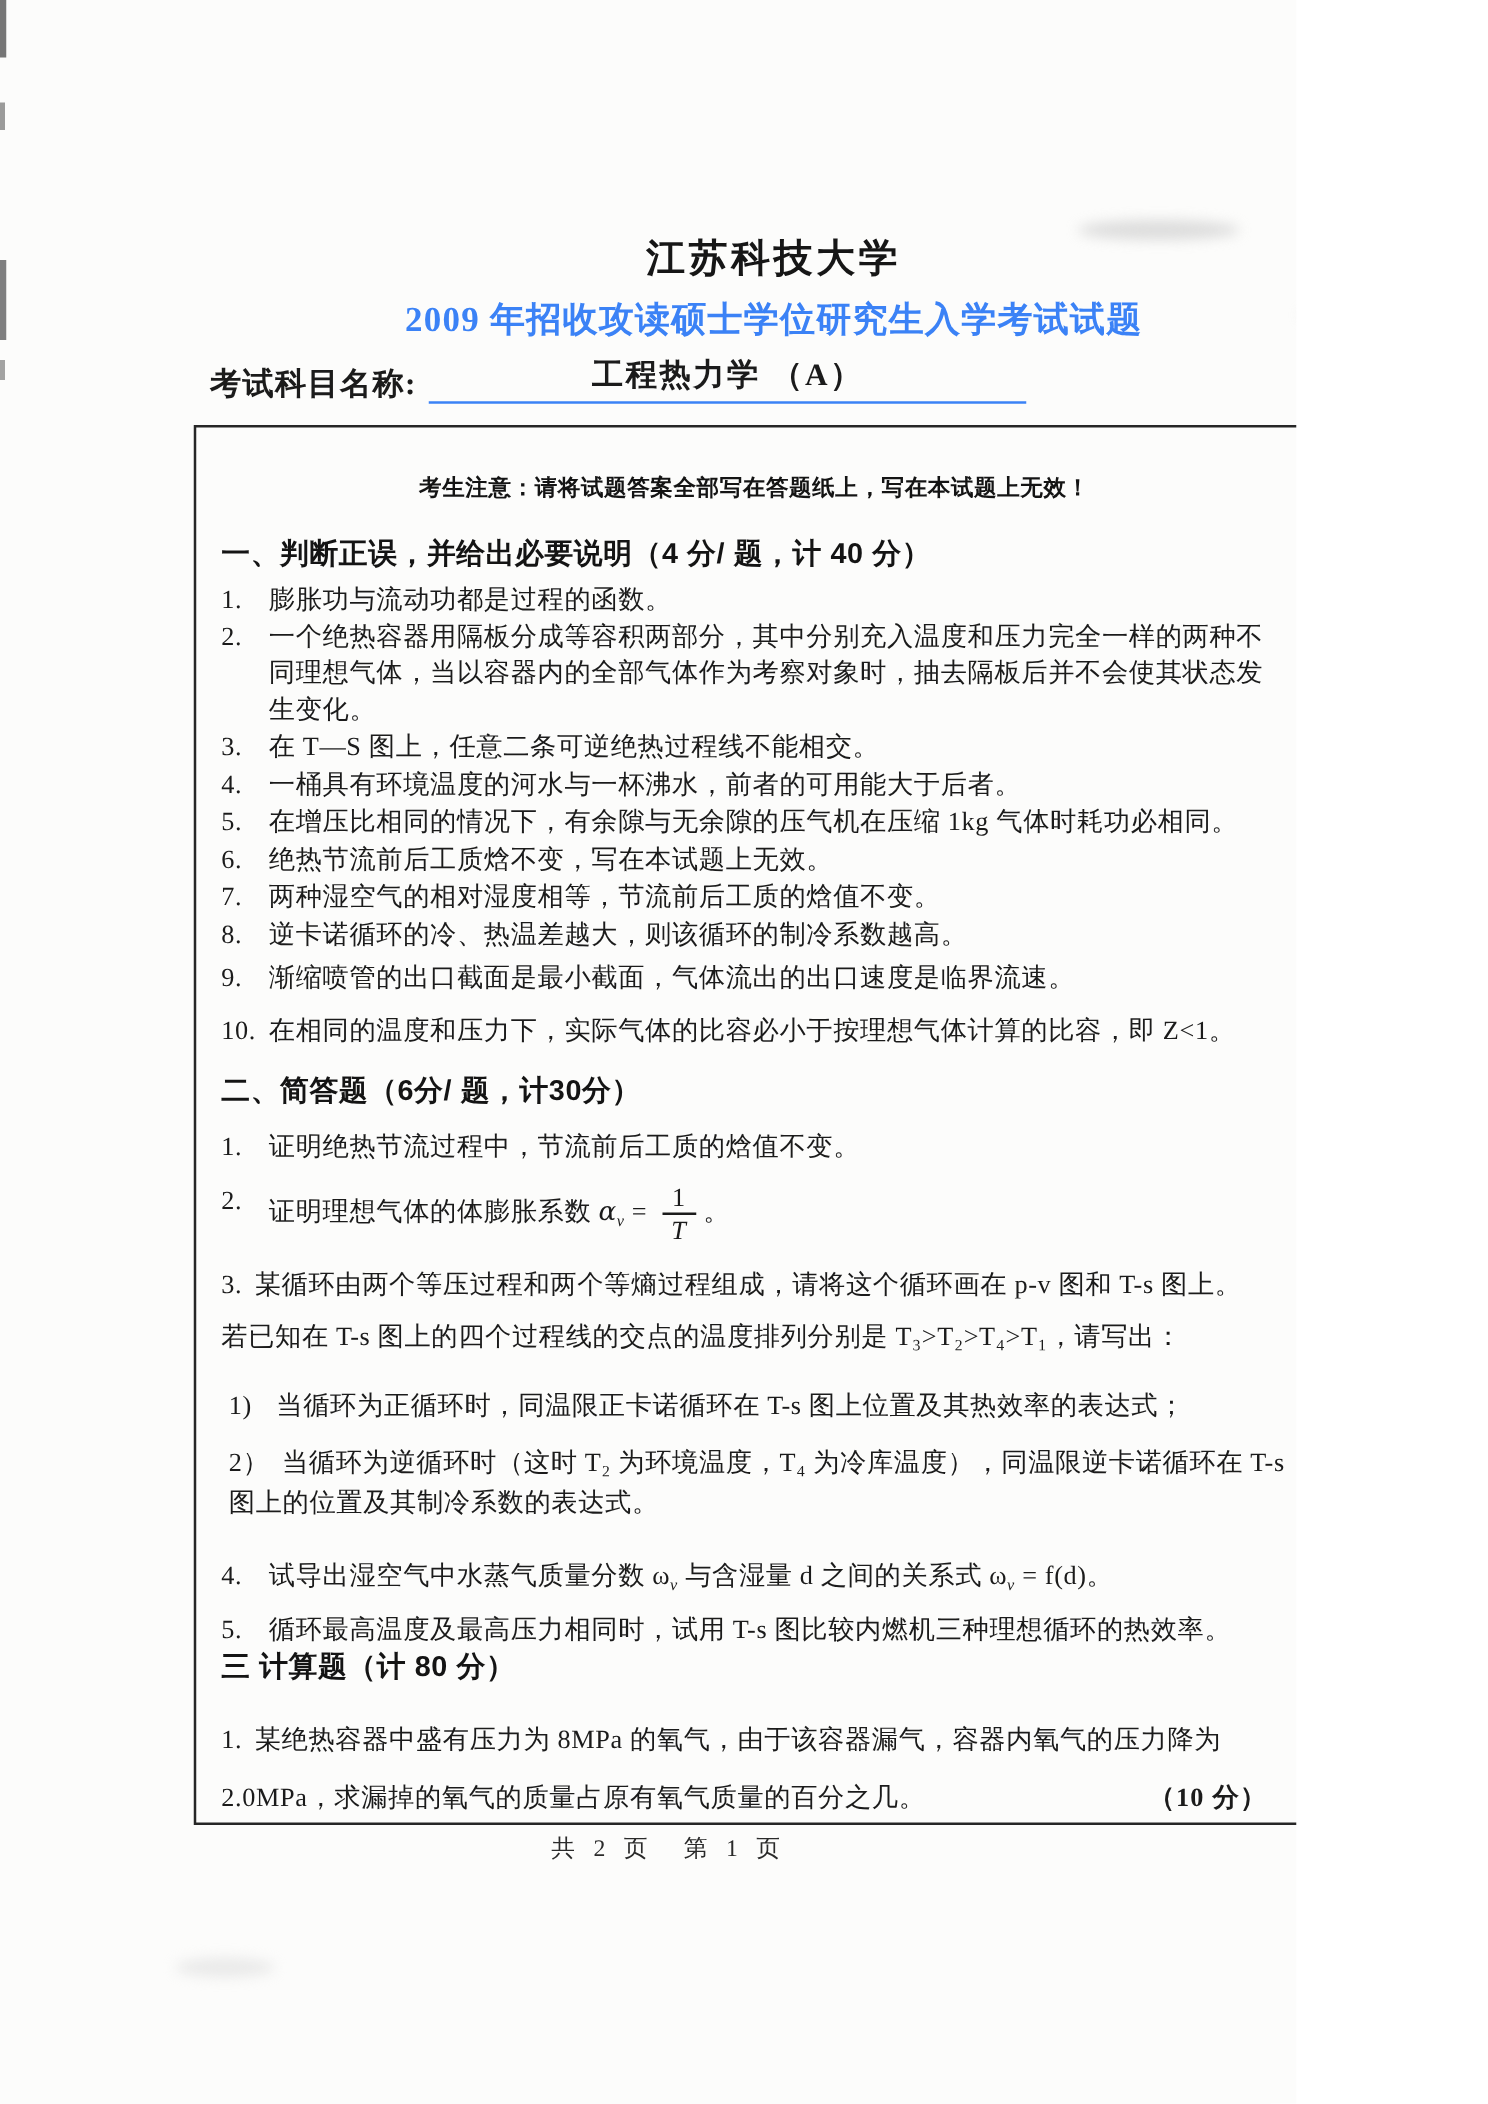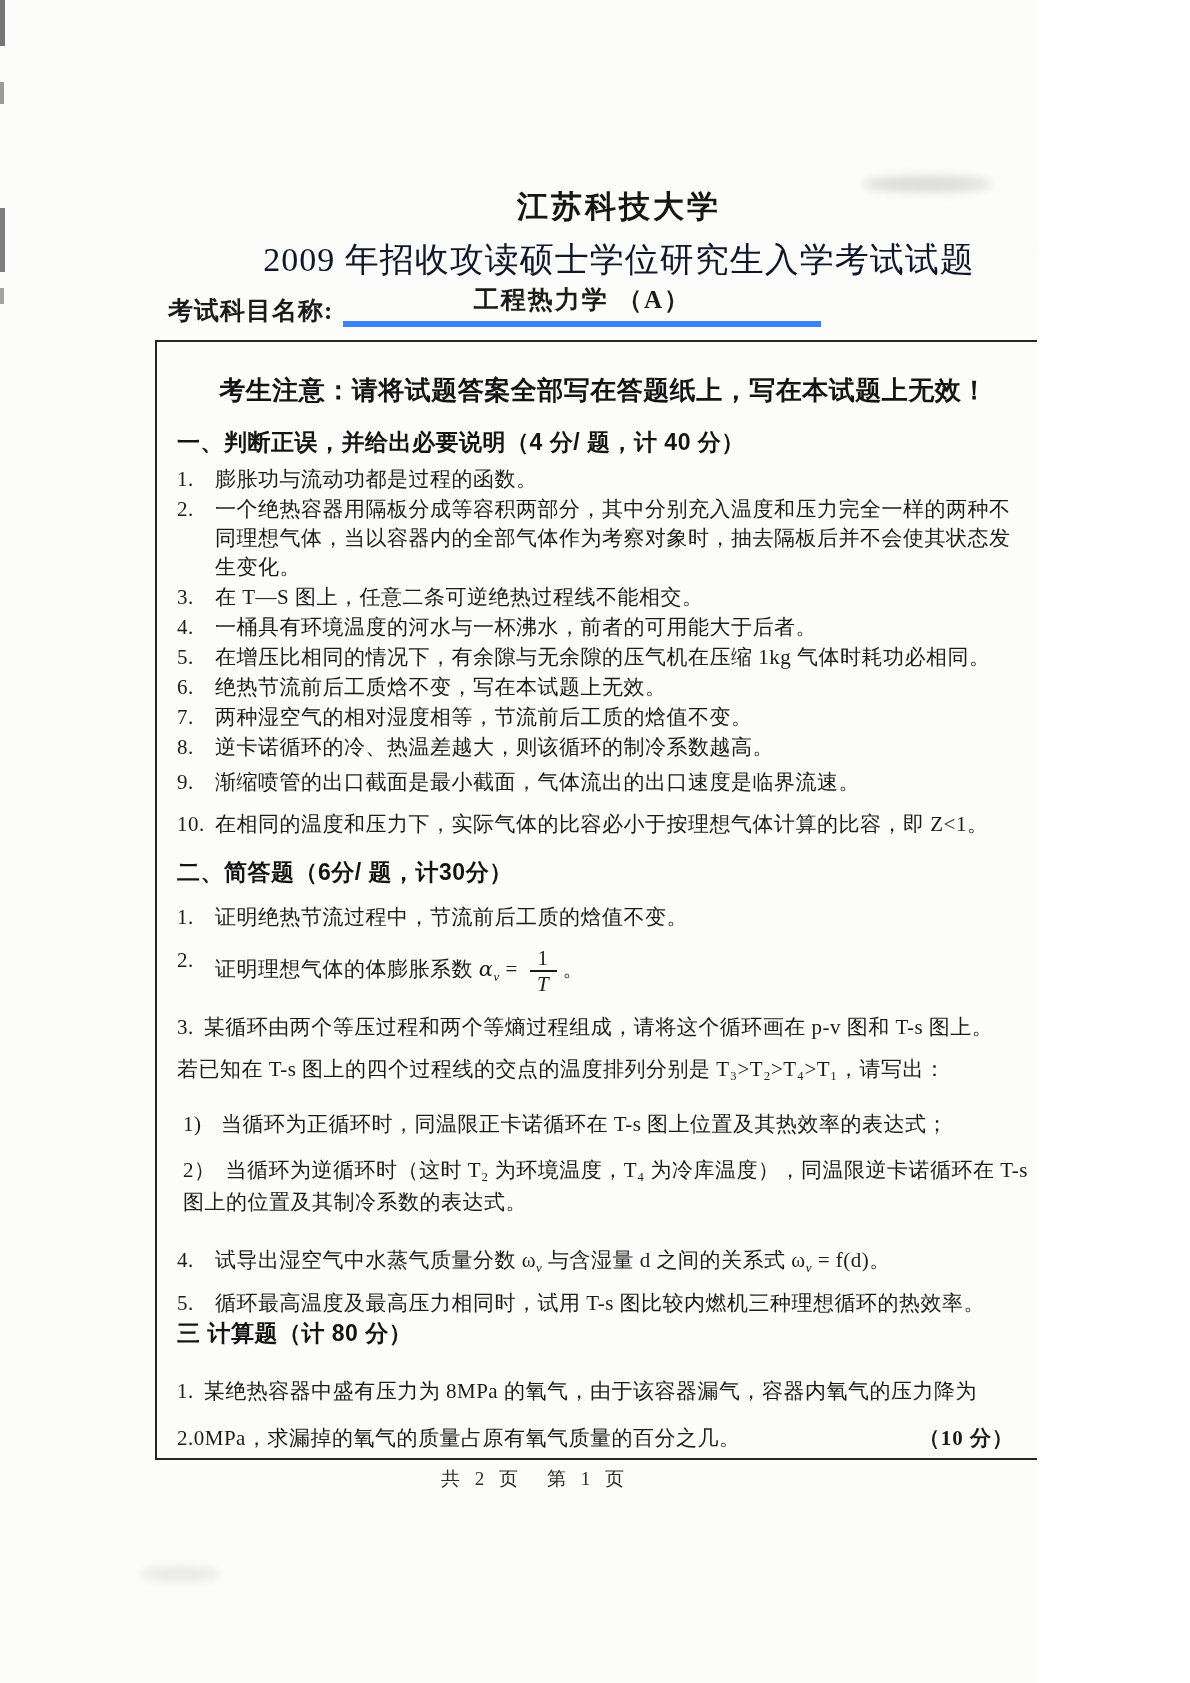--- a/index.html
+++ b/index.html
@@ -12,37 +12,37 @@
   }
   
   .edge-mark { position:absolute; background:#4a4a4a; }
   .smudge { position:absolute; border-radius:50%; filter:blur(5px); }
   
   .hdr { position:absolute; top:186px; left:0; width:1190px; text-align:center; padding-left:48px; }
   .uni {
     font-family:"Liberation Sans", sans-serif;
     font-weight:700; font-size:31px; letter-spacing:3px; color:#161616;
   }
-  .exam-title { margin-top:9px; font-size:34px; font-weight:400; letter-spacing:1px; color:#0f172a; }
+  .exam-title { margin-top:9px; font-size:28px; font-weight:700; letter-spacing:1px; color:#3b82f6; }
   .subject-row { position:absolute; top:283px; left:168px; width:720px; font-size:25px; font-weight:700; white-space:nowrap; }
   .subject-label { letter-spacing:1px; }
   .subject-line {
     display:inline-block; width:478px; margin-left:10px; padding-bottom:5px;
-    border-bottom:6px solid #3b82f6; text-align:center; vertical-align:bottom;
+    border-bottom:2px solid #3b82f6; text-align:center; vertical-align:bottom;
   }
   .subject-value { letter-spacing:2px; }
   
   .qbox {
     position:absolute; left:155px; top:340px; width:897px; height:1120px;
     border:2px solid #262626; background:transparent; padding:0 20px;
     font-size:21px; line-height:29px; letter-spacing:0.5px;
   }
   .notice {
     margin-top:34px; text-align:center;
-    font-family:"Liberation Sans", sans-serif; font-weight:700; font-size:26px; color:#141414;
+    font-family:"Liberation Sans", sans-serif; font-weight:700; font-size:18px; color:#141414;
   }
   .sec-h {
     font-family:"Liberation Sans", sans-serif; font-weight:700; font-size:23px;
     line-height:30px; color:#141414;
   }
   .sec-h.h1 { margin-top:22px; }
   .sec-h.h2 { margin-top:18px; }
   .sec-h.h3 { margin-top:0; }
   .list1 { margin-top:8px; }
   .qitem { display:flex; margin-top:1px; }

